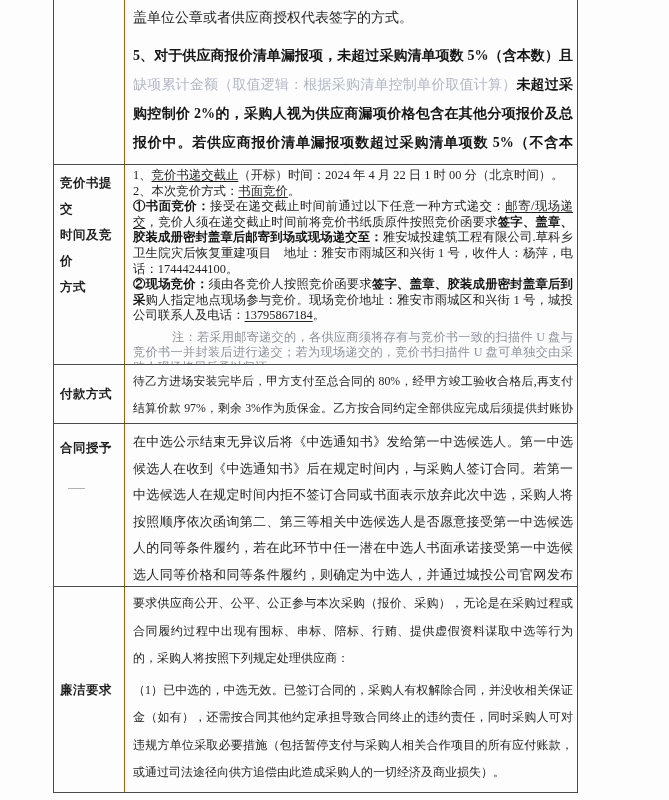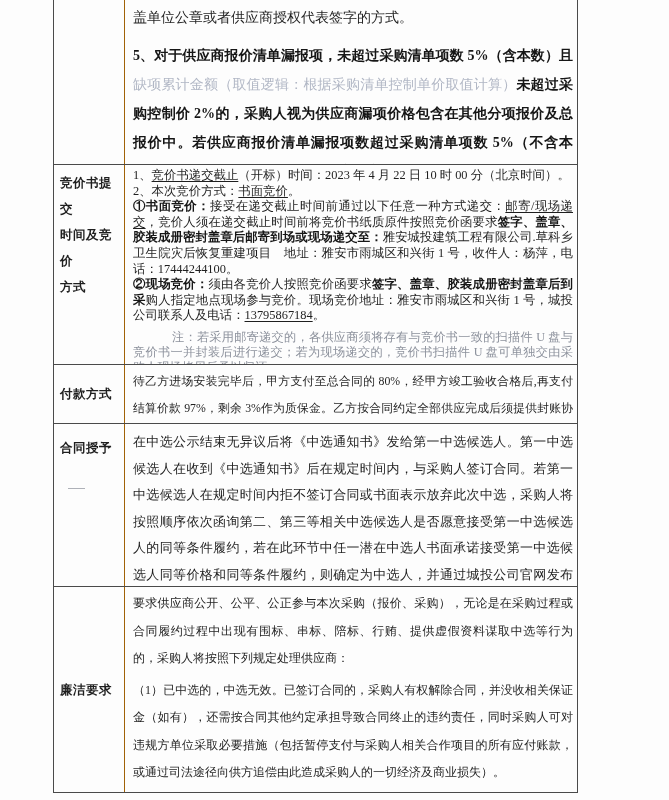--- a/index.html
+++ b/index.html
@@ -78,21 +78,21 @@
         <div class="cnt">
           <div class="para wide"><span class="seg">盖单位公章或者供应商授权代表签字的方式。</span></div>
           <div class="para wide"><span class="seg seg-b">5、对于供应商报价清单漏报项，未超过采购清单项数 5%（含本数）且</span><span class="seg seg-light" style="color: rgb(177, 183, 197);">缺项累计金额（取值逻辑：根据采购清单控制单价取值计算）</span><span class="seg seg-b">未超过采购控制价 2%的，采购人视为供应商漏项价格包含在其他分项报价及总报价中。若供应商报价清单漏报项数超过采购清单项数 5%（不含本数）或超过采购控制价 2%的，其竞价文件无效。</span></div>
         </div>
       </div>
       <div class="row r1">
         <div class="lbl"><span class="lbl-text">竞价书提交
 时间及竞价
 方式</span></div>
         <div class="cnt">
-          <div class="para dense"><span class="seg">1、</span><span class="seg seg-u">竞价书递交截止</span><span class="seg">（开标）时间：2023 年 4 月 22 日 10 时 00 分（北京时间）。</span></div>
+          <div class="para dense"><span class="seg">1、</span><span class="seg seg-u">竞价书递交截止</span><span class="seg">（开标）时间：2024 年 4 月 22 日 1 时 00 分（北京时间）。</span></div>
           <div class="para dense"><span class="seg">2、本次竞价方式：</span><span class="seg seg-u">书面竞价</span><span class="seg">。</span></div>
           <div class="para dense"><span class="seg seg-b">①书面竞价：</span><span class="seg">接受在递交截止时间前通过以下任意一种方式递交：</span><span class="seg seg-u">邮寄/现场递交</span><span class="seg">，竞价人须在递交截止时间前将竞价书纸质原件按照竞价函要求</span><span class="seg seg-b">签字、盖章、胶装成册密封盖章后邮寄到场或现场递交至：</span><span class="seg">雅安城投建筑工程有限公司.草科乡卫生院灾后恢复重建项目　地址：雅安市雨城区和兴街 1 号，收件人：杨萍，电话：17444244100。</span></div>
           <div class="para dense"><span class="seg seg-b">②现场竞价：</span><span class="seg">须由各竞价人按照竞价函要求</span><span class="seg seg-b">签字、盖章、胶装成册密封盖章后到采</span><span class="seg">购人指定地点现场参与竞价。现场竞价地址：雅安市雨城区和兴街 1 号，城投公司联系人及电话：</span><span class="seg seg-u">13795867184</span><span class="seg">。</span></div>
           <div class="para note" style="color: rgb(140, 145, 156);"><span class="seg">注：若采用邮寄递交的，各供应商须将存有与竞价书一致的扫描件 U 盘与竞价书一并封装后进行递交；若为现场递交的，竞价书扫描件 U 盘可单独交由采购人现场拷贝后予以归还。</span></div>
         </div>
       </div>
       <div class="row r2">
         <div class="lbl">
           <span class="lbl-text">付款方式</span>
         </div>

